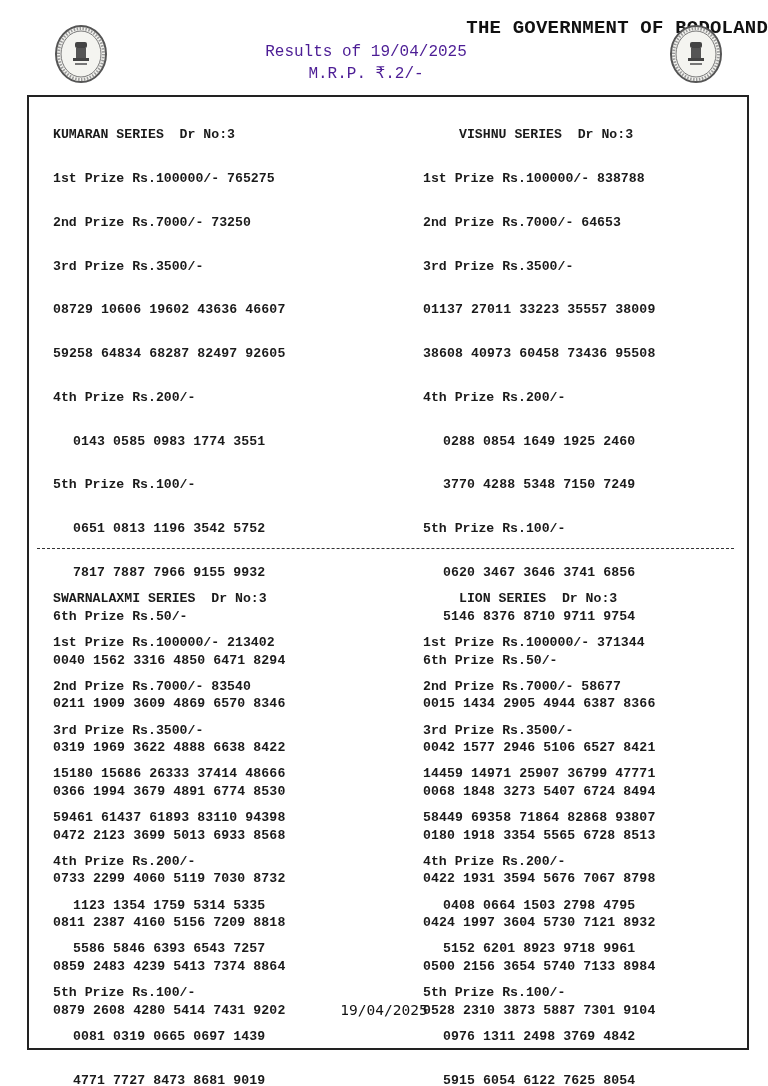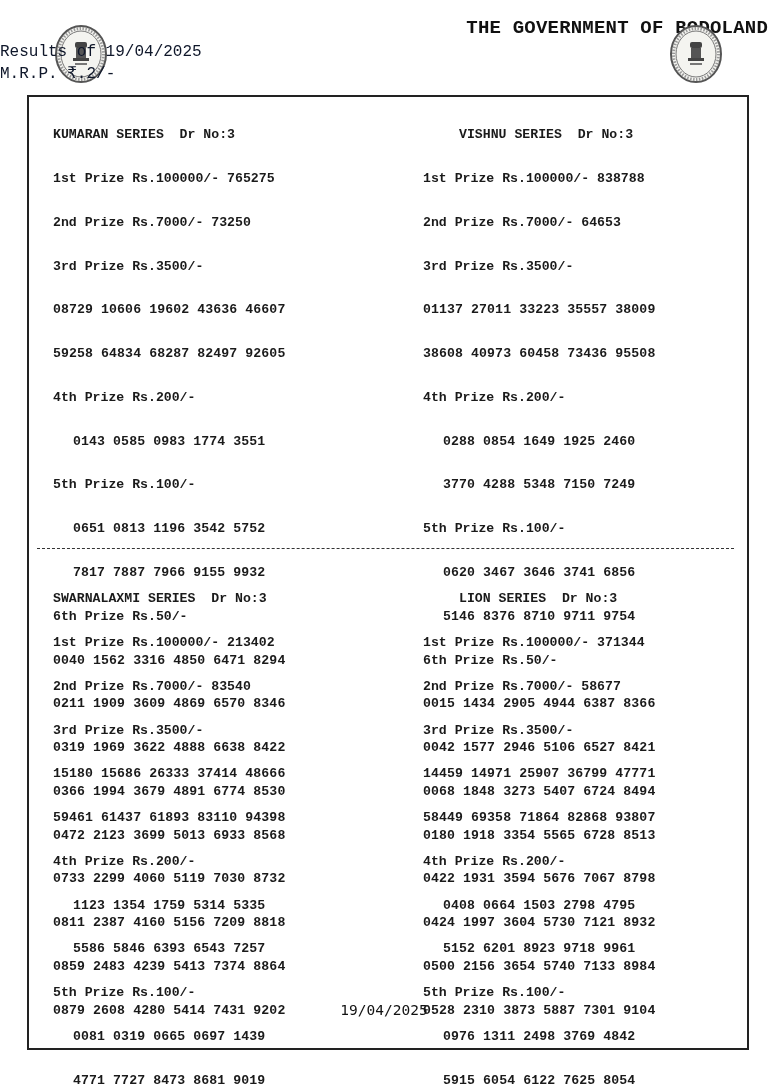--- a/index.html
+++ b/index.html
@@ -36,23 +36,24 @@
       font-family: "Liberation Mono", monospace;
       font-weight: bold;
       font-size: 19px;
       letter-spacing: 0.2px;
       color: #111;
     }
     .subtitle {
       position: absolute;
       left: 0;
       width: 732px;
+      text-align: center;
       font-family: "Liberation Mono", monospace;
       font-size: 16px;
-      color: #0f172a;
+      color: #4c1d95;
     }
     .subtitle.date-line { top: 43px; left: 0px; }
     .subtitle.mrp-line { top: 63px; left: 0px; }
     .frame {
       position: absolute;
       left: 27px;
       top: 95px;
       width: 722px;
       height: 955px;
       border: 2px solid #222;

